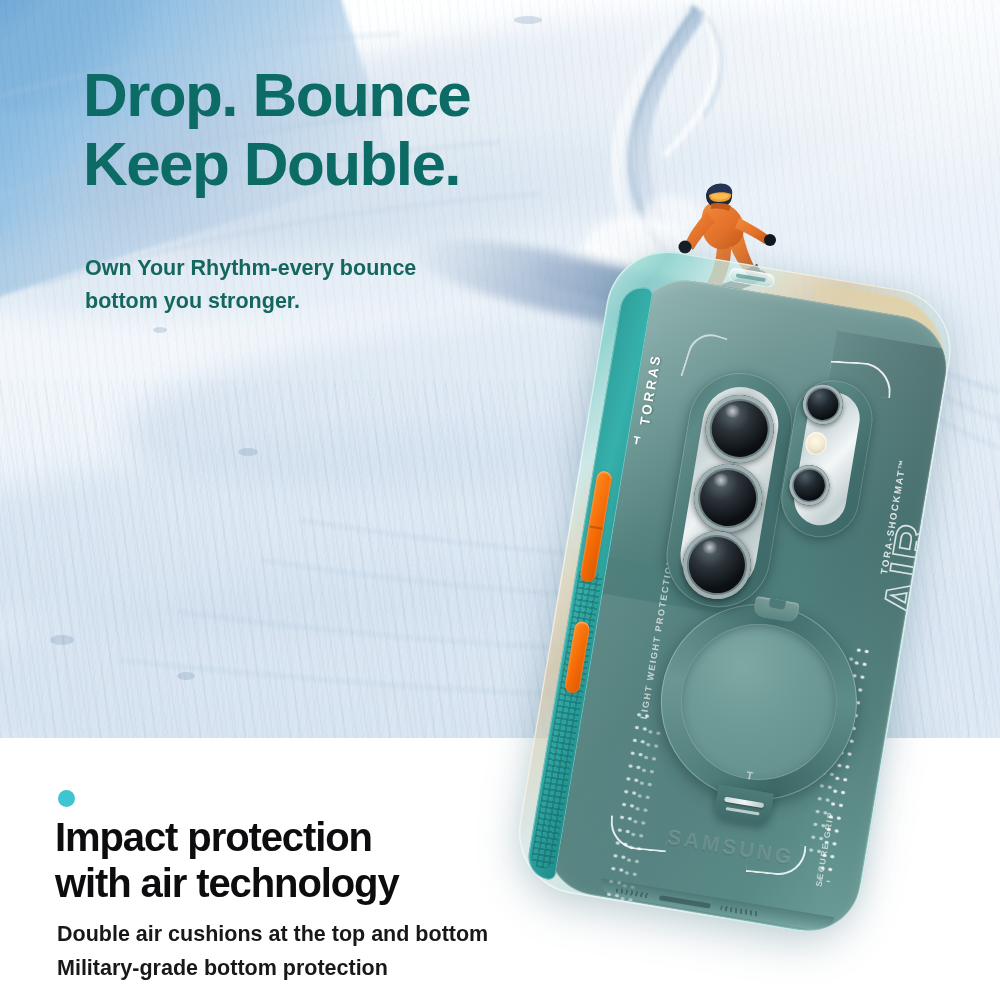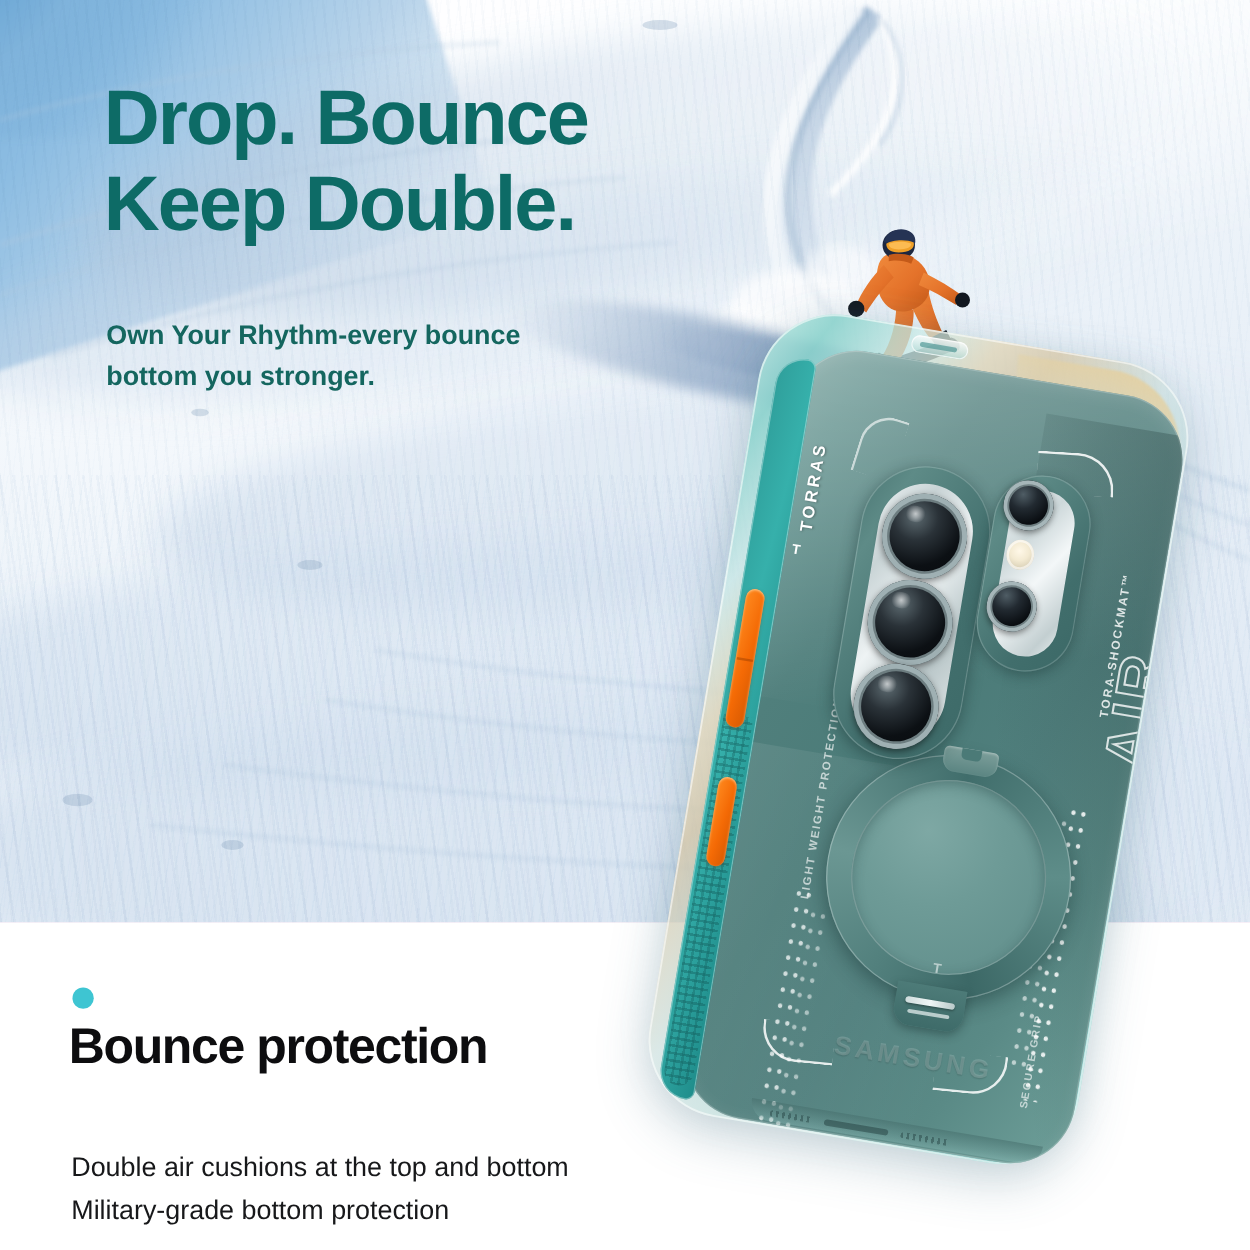--- a/index.html
+++ b/index.html
@@ -3,21 +3,21 @@
 <meta charset="utf-8">
 <style>
   * { margin:0; padding:0; box-sizing:border-box; }
   html,body { width:1000px; height:1000px; overflow:hidden; background:#fff;
     font-family:"Liberation Sans", sans-serif; }
 
   #stage { position:relative; width:1000px; height:1000px; overflow:hidden; background:#fff; }
 
   
   #hero { position:absolute; left:0; top:0; width:1000px; height:738px; overflow:hidden;
-          background:#f9a8d4; }
+          background:#000000; }
 
   
   .sky { position:absolute; left:-60px; top:-60px; width:420px; height:300px;
          background:linear-gradient(150deg,#6fa8d6 0%,#8dbde2 35%,#b9d4ea 65%,rgba(210,226,240,0) 100%);
          transform:rotate(-18deg); filter:blur(2px); }
   .sky2 { position:absolute; left:-120px; top:-120px; width:300px; height:230px;
           background:radial-gradient(circle at 20% 20%, #4e95cc 0%, #7fb3db 45%, rgba(150,190,220,0) 78%);
           filter:blur(3px); }
 
   
@@ -81,21 +81,21 @@
   .subhead { position:absolute; left:85px; top:252px; width:420px;
       font-size:21.5px; line-height:1.52; font-weight:700; color:#14665f; }
 
   
   #bottom { position:absolute; left:0; top:738px; width:1000px; height:262px; background:#fff; }
   .dot { position:absolute; left:58px; top:52px; width:17px; height:17px; border-radius:50%;
          background:#3ec5d2; }
   .b-title { position:absolute; left:55px; top:76px; width:520px;
       font-size:40px; line-height:1.16; font-weight:700; letter-spacing:-1.1px; color:#0d0d0f; }
   .b-sub { position:absolute; left:57px; top:180px; width:560px;
-      font-size:21.5px; line-height:1.58; font-weight:400; color:#17181a; }
+      font-size:21.5px; line-height:1.58; font-weight:700; color:#17181a; }
 
   
   #phoneWrap { position:absolute; left:546px; top:258px; width:420px; height:680px;
        transform:rotate(9.5deg); }
 
   .glowbase { position:absolute; left:24px; top:22px; width:330px; height:630px;
        border-radius:58px; background:rgba(110,160,170,.22); filter:blur(16px); }
 
   
   .shell { position:absolute; left:14px; top:12px; width:348px; height:650px;
@@ -425,21 +425,22 @@
       <div>Own Your Rhythm-every bounce</div>
       <div>bottom you stronger.</div>
     </div>
 
     <div class="phoneshadow"></div>
   </div>
 
   <div id="bottom">
     <div class="dot"></div>
     <div class="b-title">
-      <div>Bounce protection</div>
+      <div>Impact protection</div>
+      <div>with air  technology</div>
     </div>
     <div class="b-sub">
       <div>Double air cushions at the top and bottom</div>
       <div>Military-grade bottom protection</div>
     </div>
   </div>
 
   <div id="phoneWrap">
     <div class="glowbase"></div>
 

